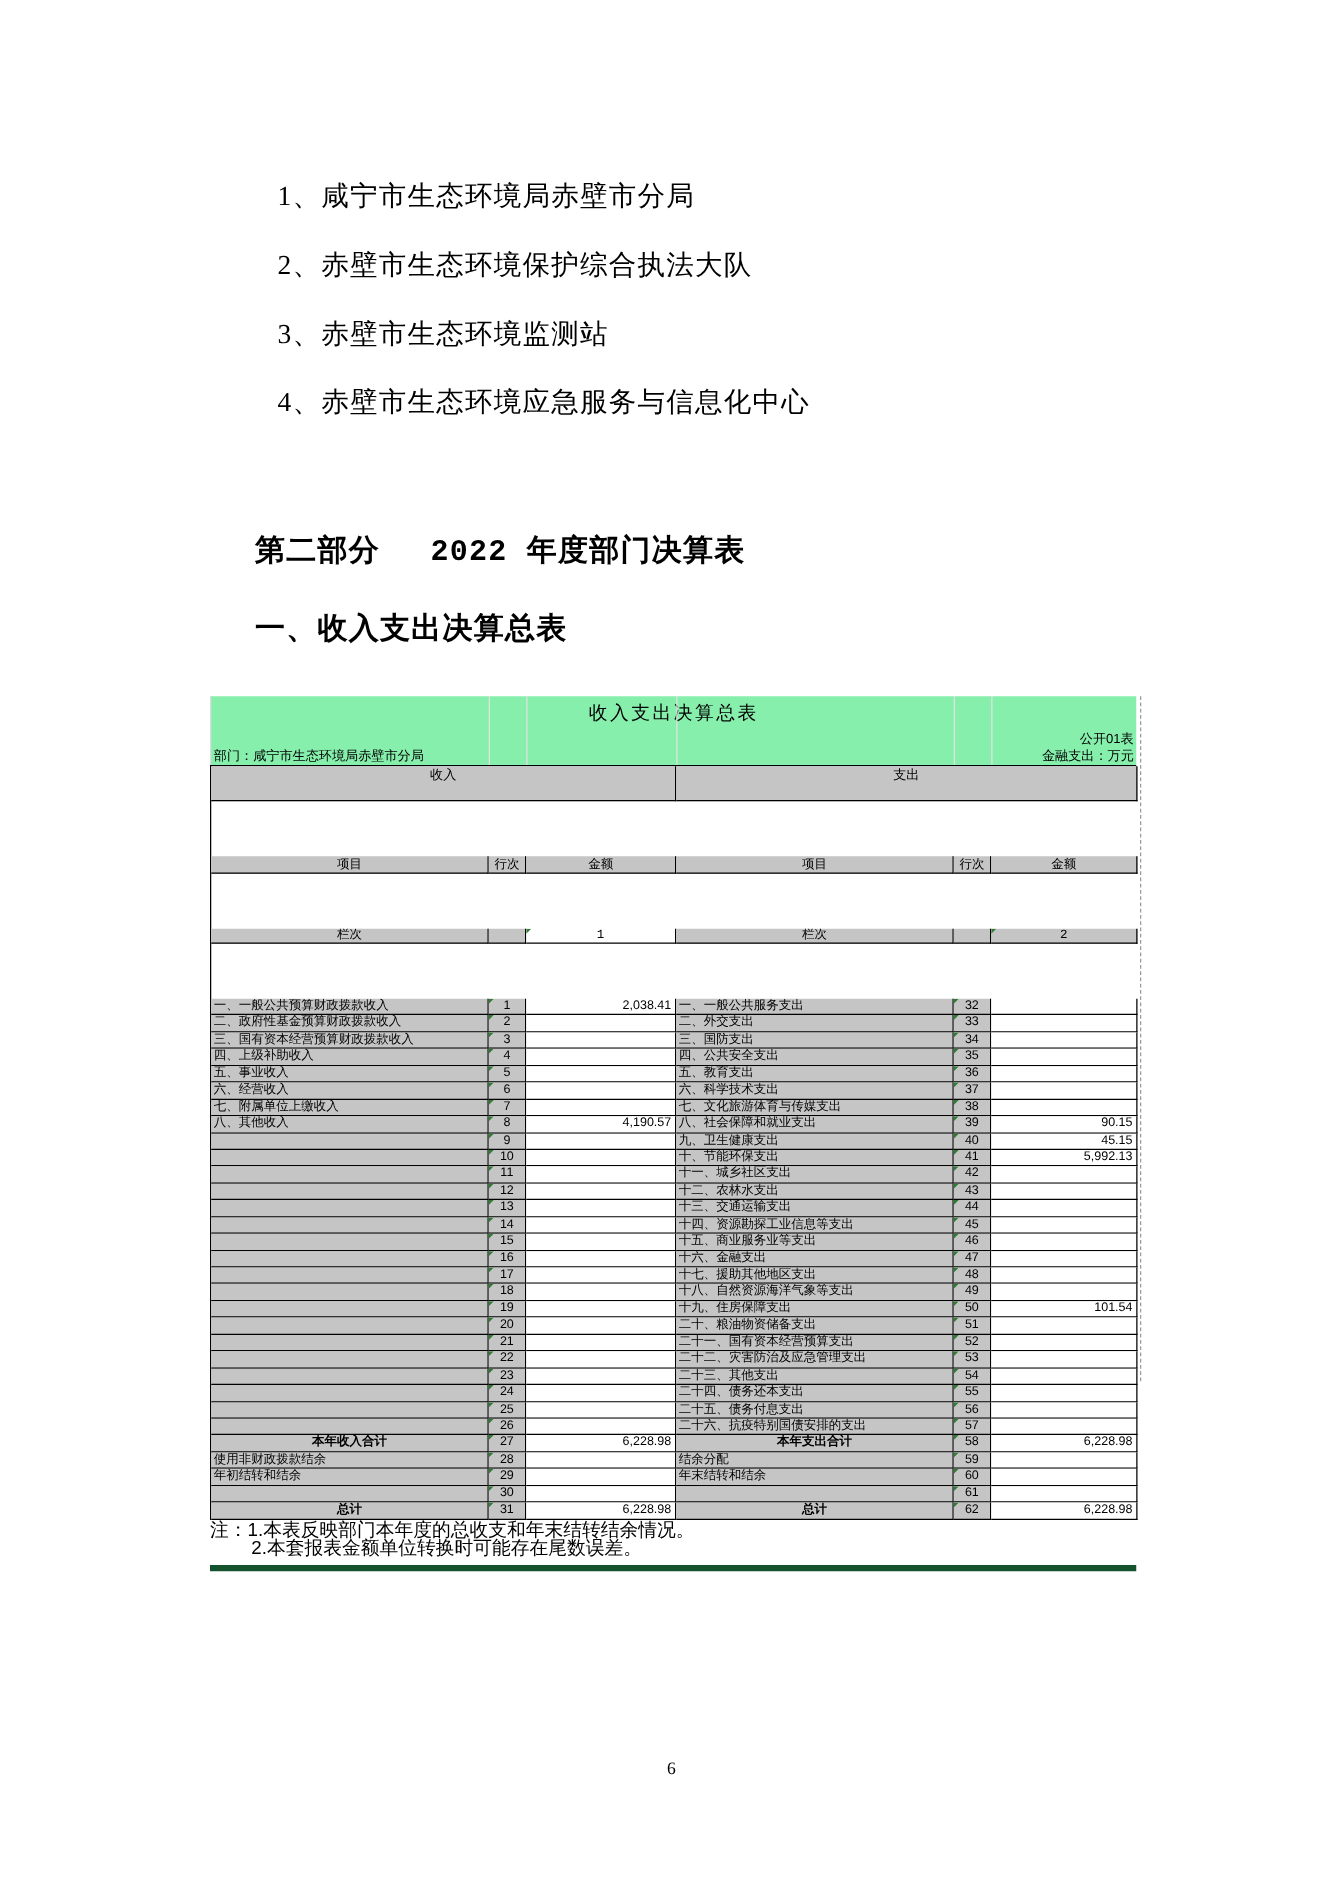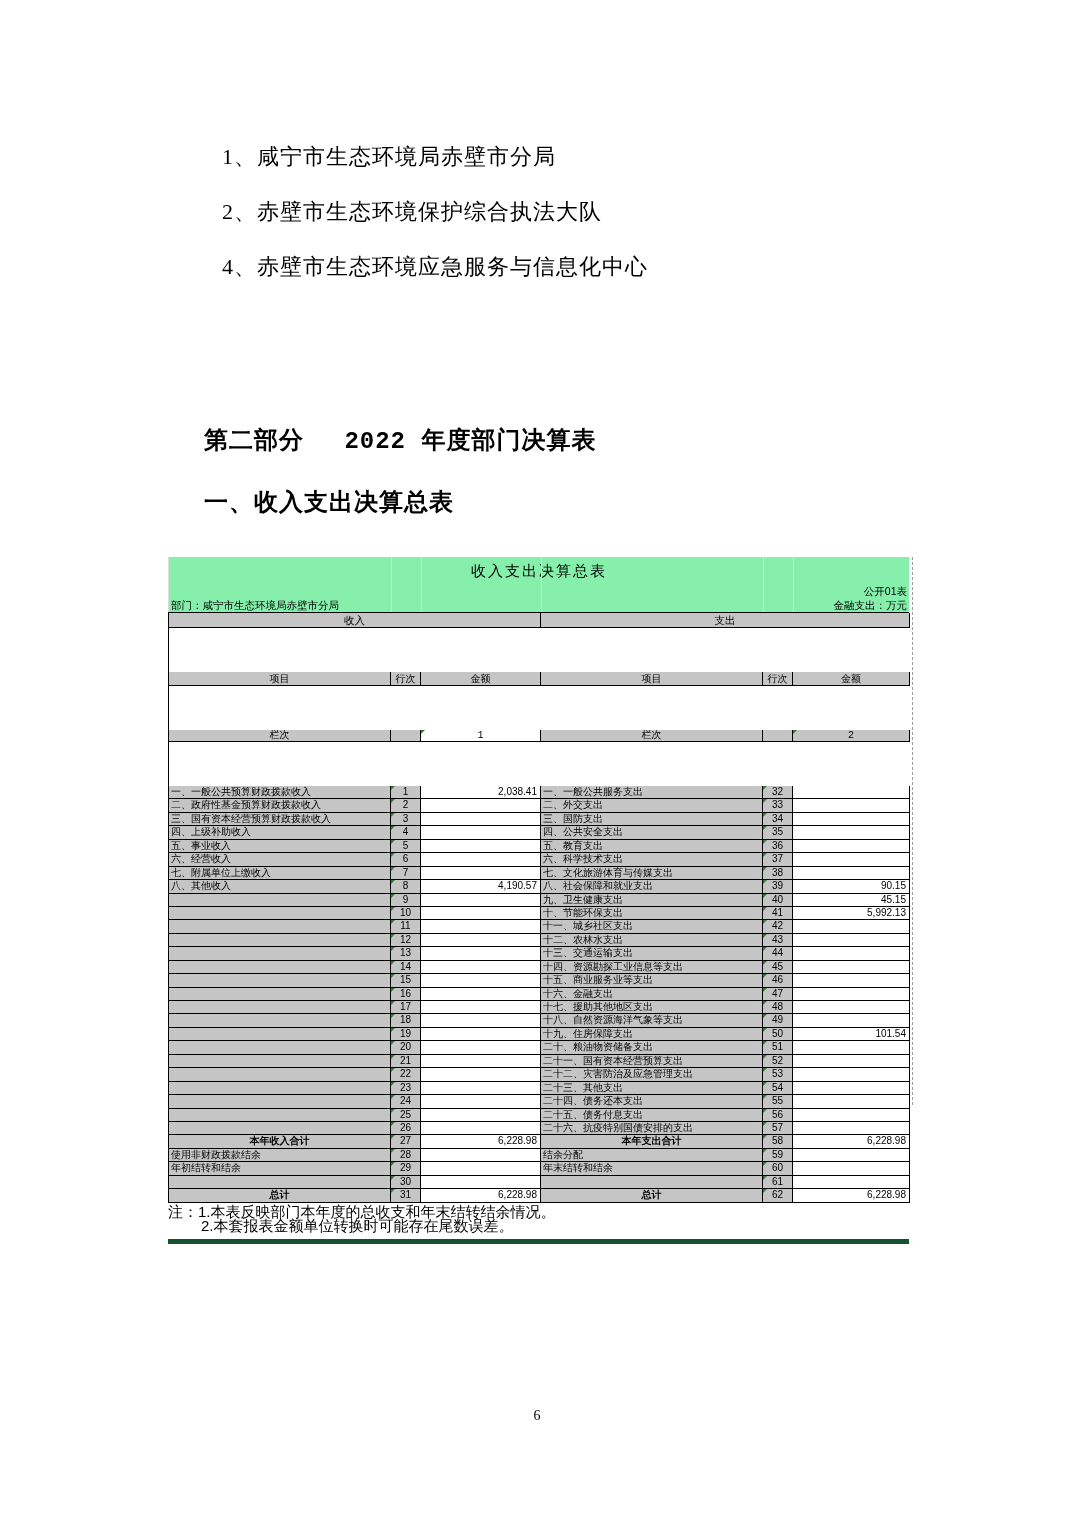--- a/index.html
+++ b/index.html
@@ -49,21 +49,21 @@
     border-right:1px solid #000; border-bottom:1px solid #000;
     overflow:hidden; white-space:nowrap;
   }
   .g { background:#c5c5c5; }
   .w { background:#ffffff; }
   .ctr { text-align:center; }
   .lft { text-align:left; padding-left:2px; }
   .rgt { text-align:right; padding-right:3px; }
   .bold { font-weight:bold; }
 
-  .sec-row  .cell { height:15px; line-height:14px; font-size:10.5px; }
+  .sec-row  .cell { height:28px; line-height:14px; font-size:10.5px; }
   .hdr-row  .cell { height:14px; line-height:13px; }
   .idx-row  .cell { height:12px; line-height:11px;font-family:Liberation Mono, monospace; }
   .tbl-body { grid-auto-rows:13.45px; }
   .tbl-body .cell { line-height:12.5px; }
 
   
   .tri::before {
     content:""; position:absolute; left:0; top:0; width:0; height:0;
     border-top:4px solid #2e7d32; border-right:4px solid transparent;
   }
@@ -87,20 +87,21 @@
   }
 </style>
 </head>
 <body>
 
 <div class="page">
 
   <div class="org-list">
     <div class="org-item">1、咸宁市生态环境局赤壁市分局</div>
     <div class="org-item">2、赤壁市生态环境保护综合执法大队</div>
+    <div class="org-item">3、赤壁市生态环境监测站</div>
     <div class="org-item">4、赤壁市生态环境应急服务与信息化中心</div>
   </div>
 
   <div class="heading sec">第二部分　 2022 年度部门决算表</div>
   <div class="heading sub">一、收入支出决算总表</div>
 
   <div class="xls">
     <div class="page-break-line"></div>
 
     <div class="white-head">

